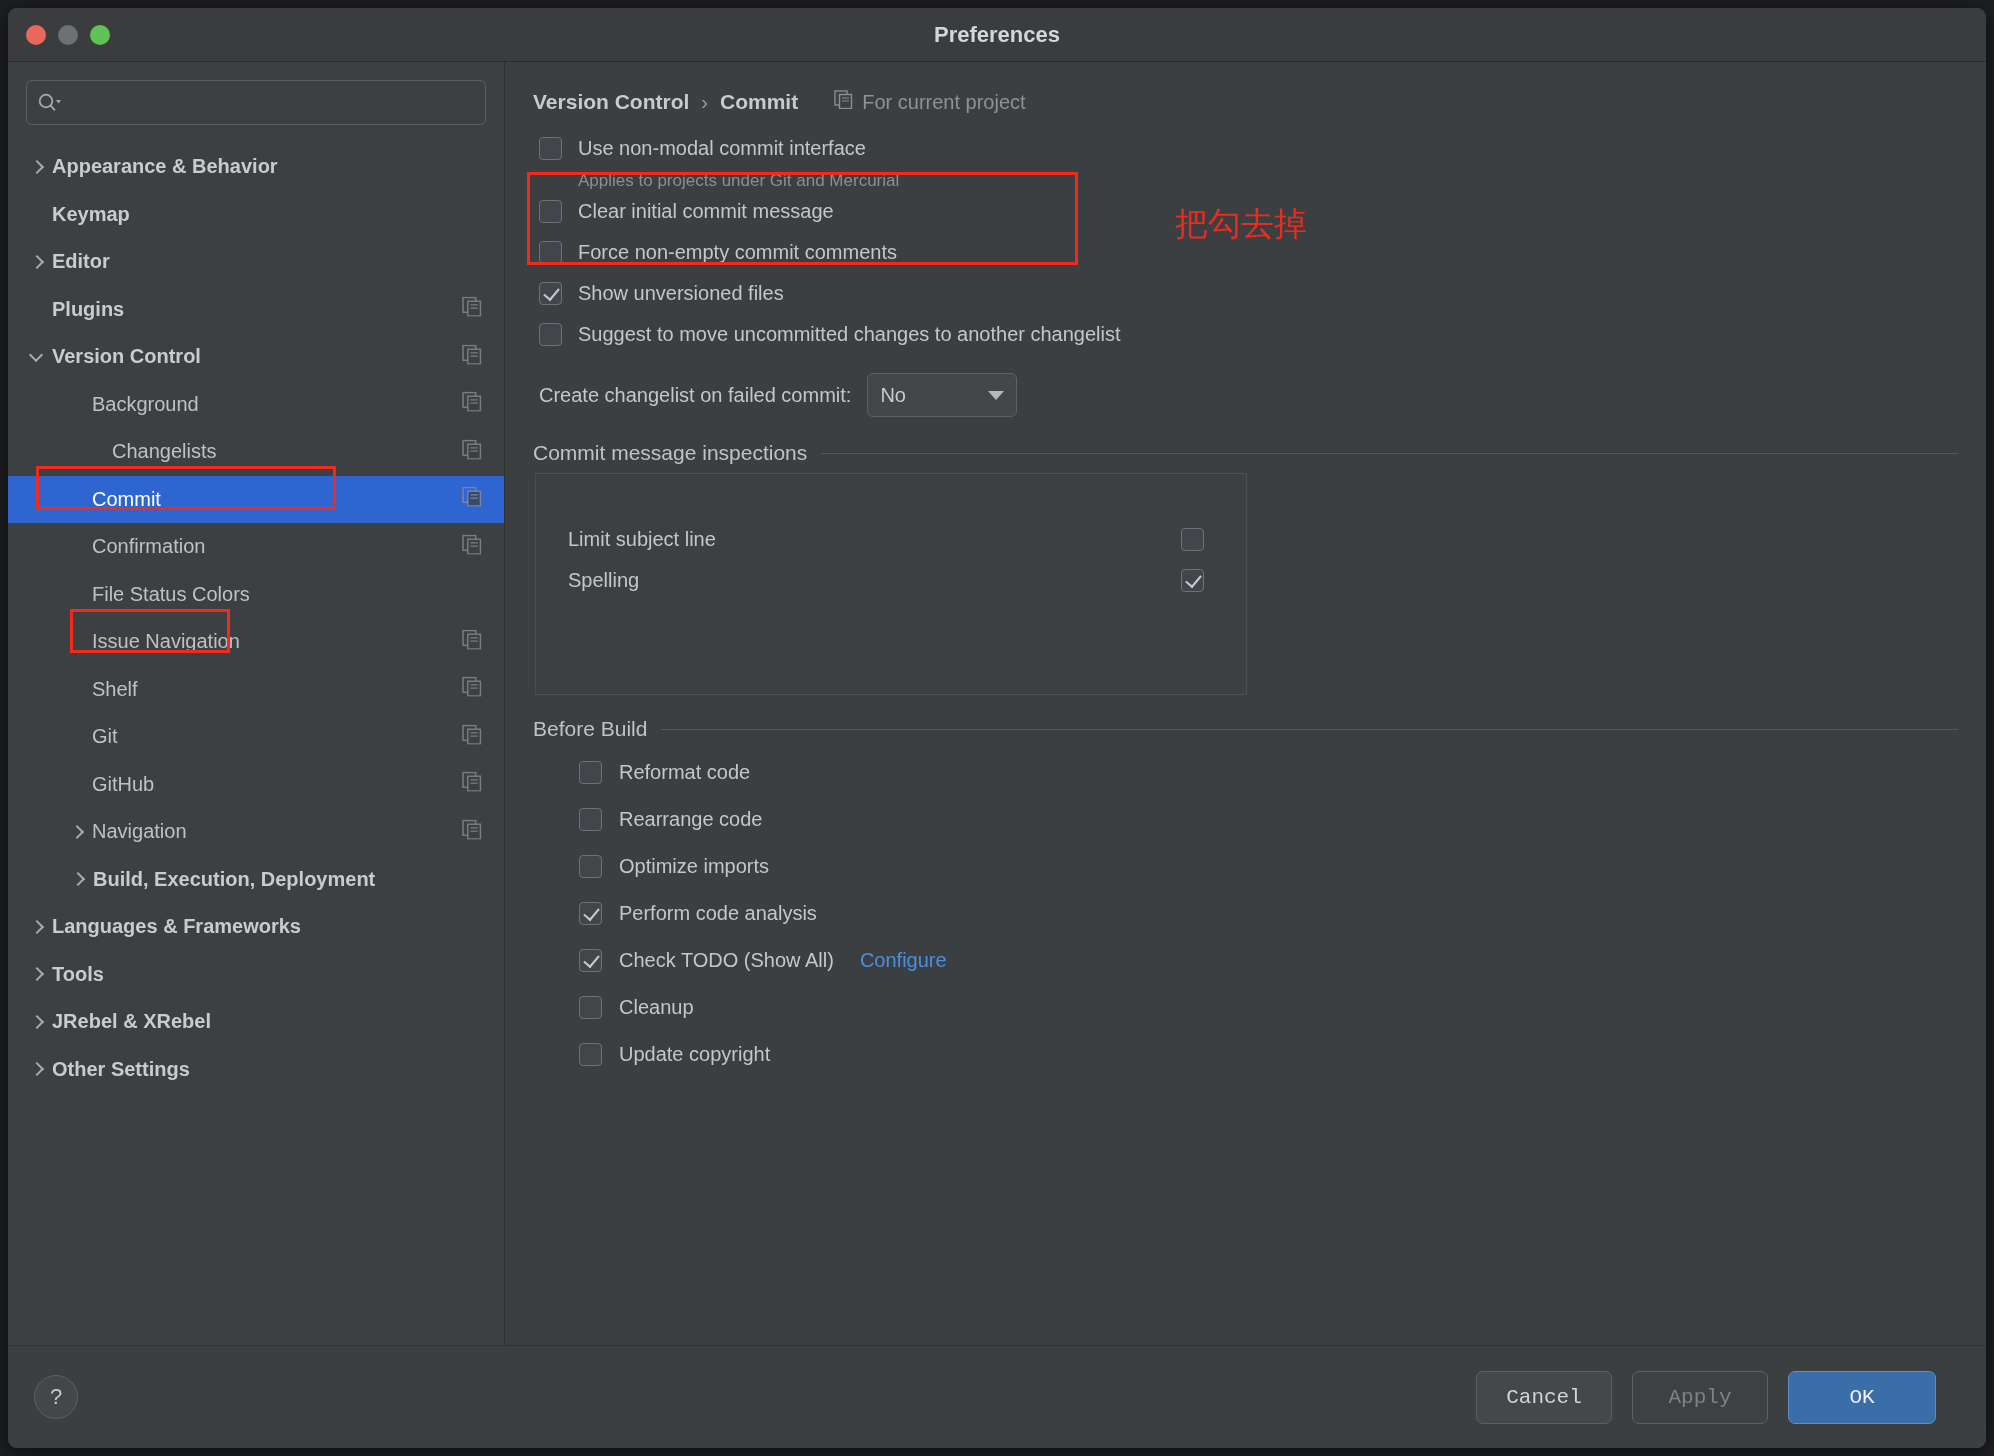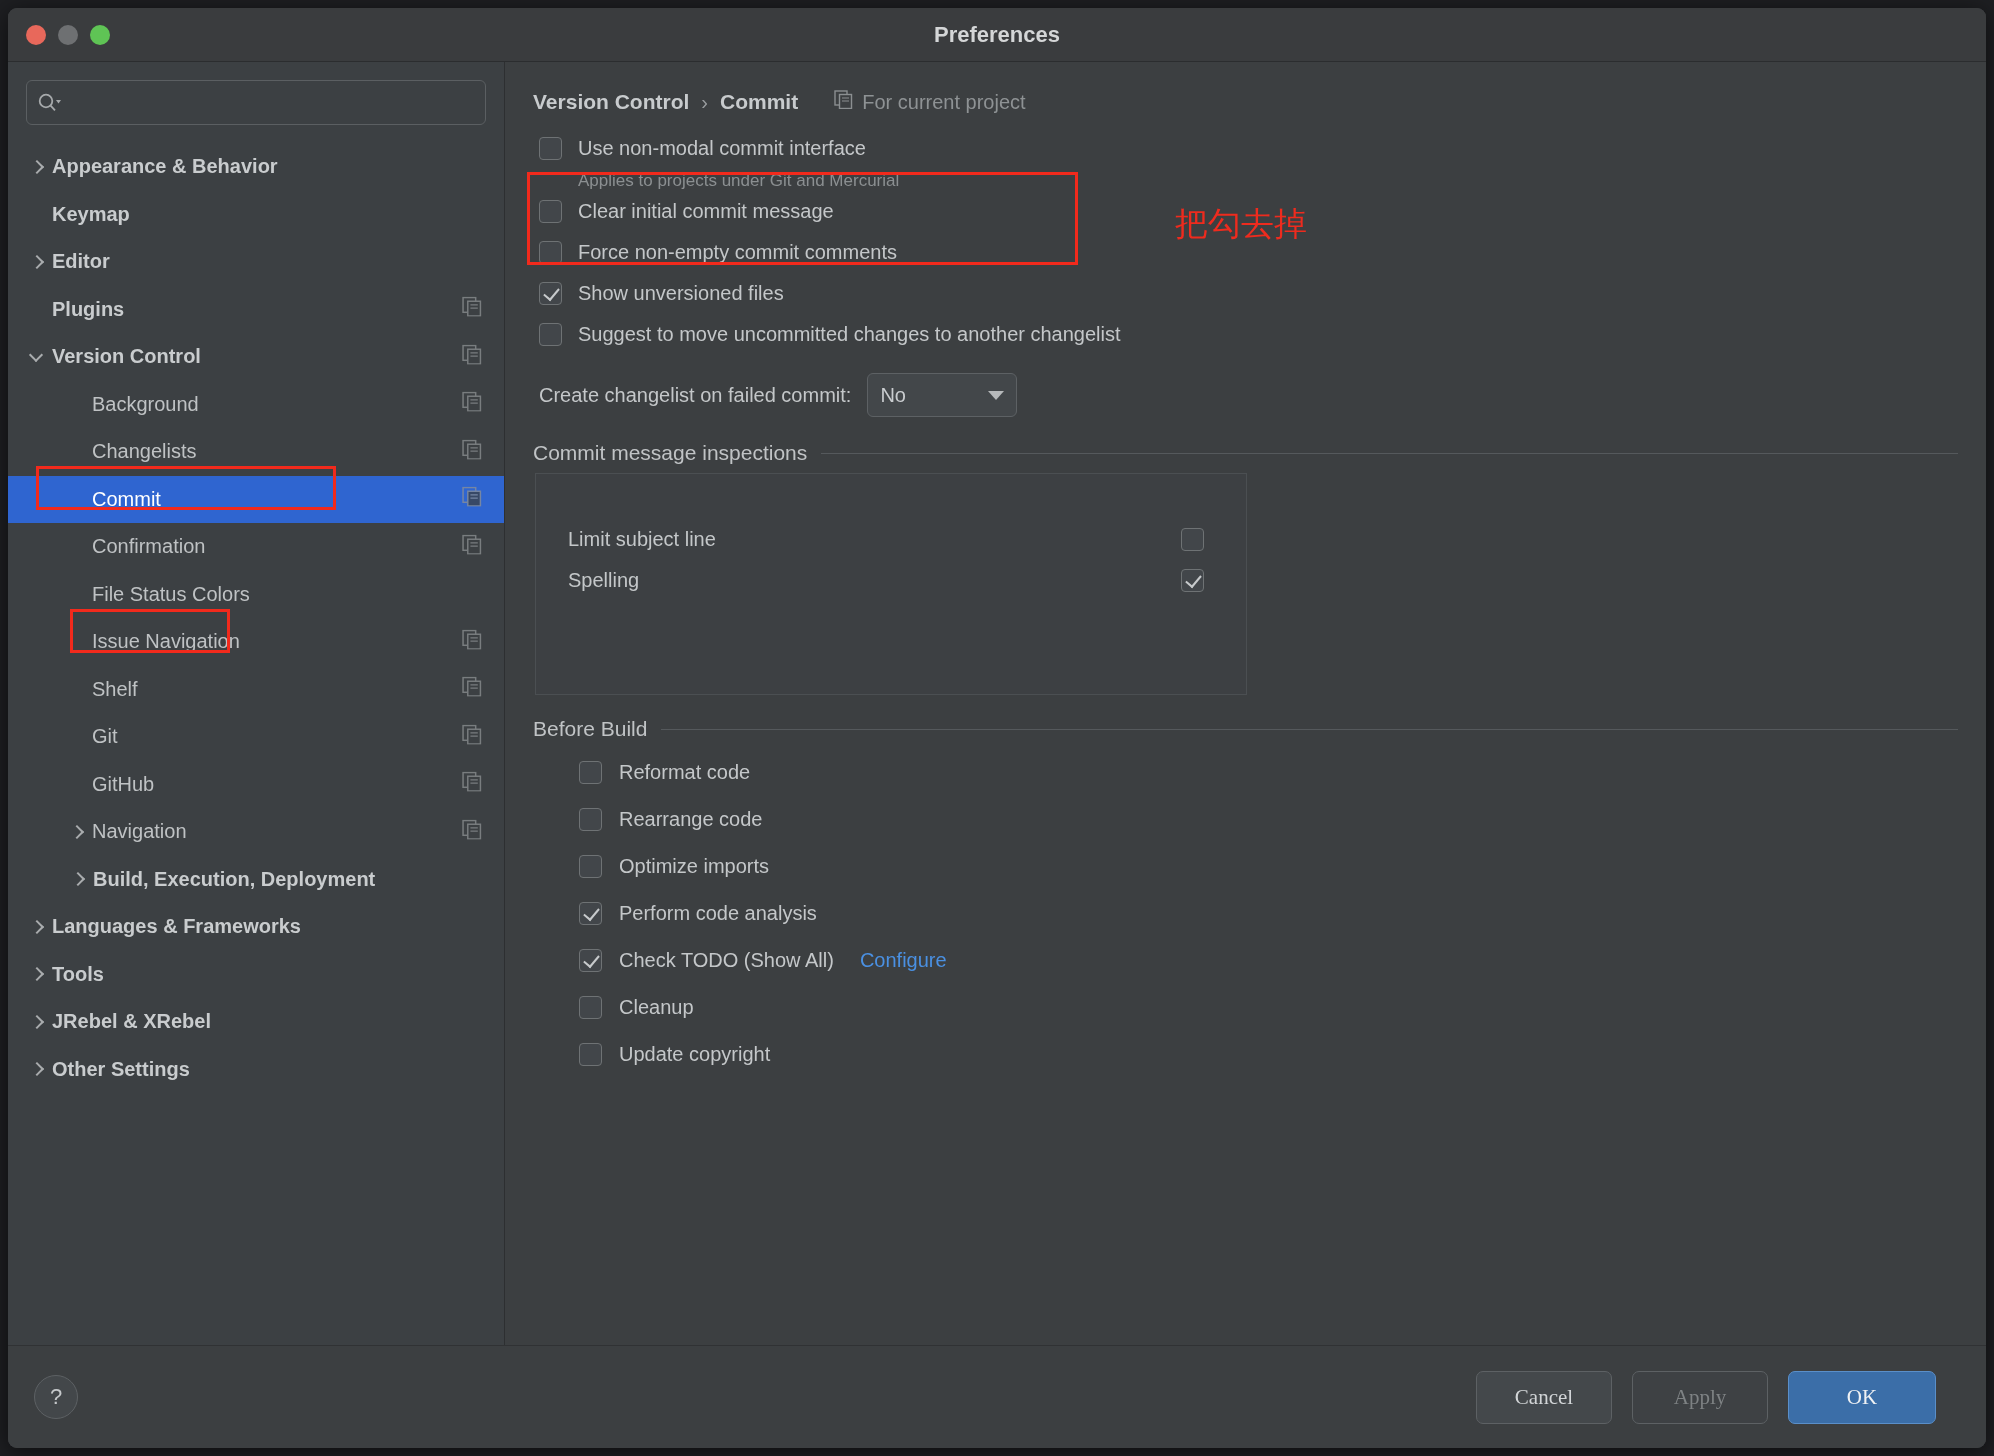--- a/index.html
+++ b/index.html
@@ -314,21 +314,21 @@
     min-width: 136px;
     height: 53px;
     border-radius: 7px;
     border: 1px solid #5d6164;
     background: #44484b;
     color: #d2d5d7;
     font-size: 21px;
     display: flex;
     align-items: center;
     justify-content: center;
-    font-family: Liberation Serif, serif;
+    font-family: Liberation Mono, monospace;
   }
   .btn.disabled { color: #7e8284; background: #3e4144; }
   .btn.primary {
     background: #3b6ea8;
     border: 1px solid #5a8fc9;
     color: #f0f2f4;
     min-width: 148px;
   }
 </style>
 </head>
@@ -396,21 +396,21 @@
           <div class="node" style="padding-left: 62px;">
             <span class="arrow"></span>
             <span class="node-label">Background</span>
             <span class="copy-ico"><svg width="20" height="20" viewBox="0 0 19 19">
                 <rect x="1" y="1" width="12" height="14" fill="none" stroke="#8e9294" stroke-width="1.4"></rect>
                 <rect x="5.5" y="4.5" width="12" height="14" fill="#3c4043" stroke="#8e9294" stroke-width="1.4"></rect>
                 <line x1="8" y1="8" x2="15" y2="8" stroke="#8e9294" stroke-width="1.2"></line>
                 <line x1="8" y1="11" x2="15" y2="11" stroke="#8e9294" stroke-width="1.2"></line>
               </svg></span>
           </div>
-          <div class="node" style="padding-left: 62px;">
+          <div class="node" style="padding-left: 82px;">
             <span class="arrow"></span>
             <span class="node-label">Changelists</span>
             <span class="copy-ico"><svg width="20" height="20" viewBox="0 0 19 19">
                 <rect x="1" y="1" width="12" height="14" fill="none" stroke="#8e9294" stroke-width="1.4"></rect>
                 <rect x="5.5" y="4.5" width="12" height="14" fill="#3c4043" stroke="#8e9294" stroke-width="1.4"></rect>
                 <line x1="8" y1="8" x2="15" y2="8" stroke="#8e9294" stroke-width="1.2"></line>
                 <line x1="8" y1="11" x2="15" y2="11" stroke="#8e9294" stroke-width="1.2"></line>
               </svg></span>
           </div>
           <div class="node selected" style="padding-left: 62px;">

